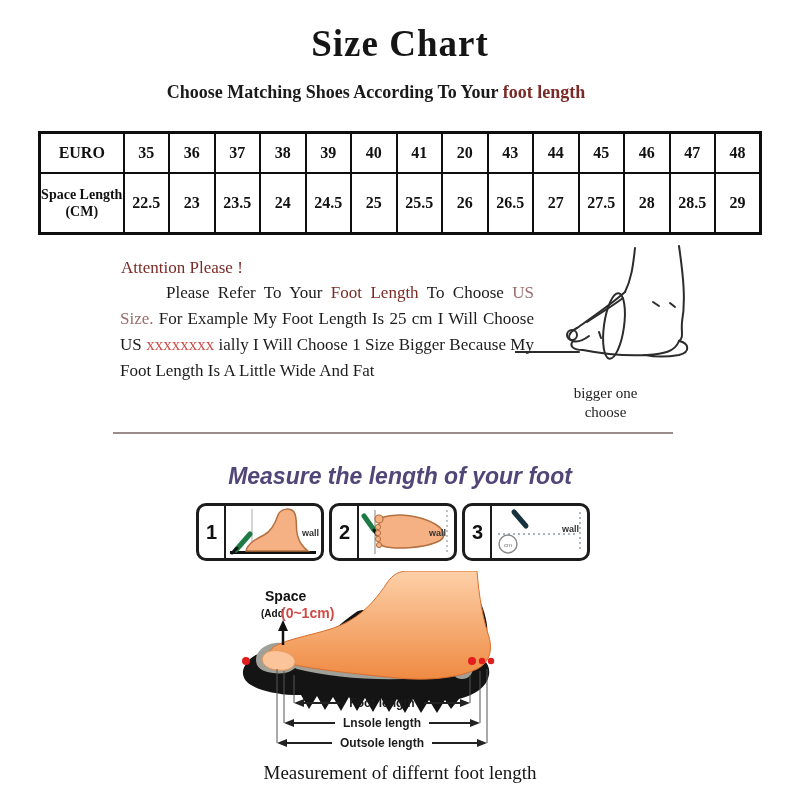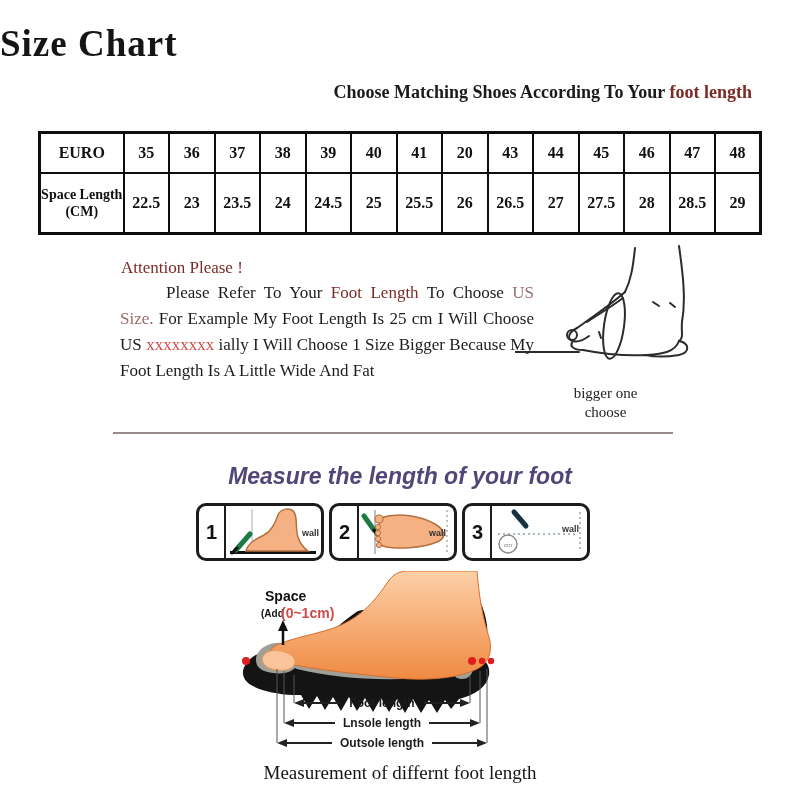--- a/index.html
+++ b/index.html
@@ -1,22 +1,22 @@
 <!DOCTYPE html>
 <html style="--dark_red: #7b2b27; --bright_red: #cf4b47; --mauve: #9b6c6c; --purple: #514677; --divider: #9c8b8b; --pen_green: #1e7a45; --foot_peach: #f5b183; --insole_gray: #a0a098; --shoe_black: #141414; --dot_red: #e21d1d;"><head>
 <meta charset="utf-8">
 <style>
   html,body{margin:0;padding:0;background:#fff;}
   #stage{position:relative;width:800px;height:800px;background:#ffffff;overflow:hidden;
          font-family:"Liberation Serif", serif;color:#111;}
 
   
-  .title{position:absolute;top:22px;left:0;width:800px;
+  .title{position:absolute;top:22px;left:0;width:800px;text-align:center;
          font-size:37px;font-weight:bold;letter-spacing:1px;color:#151515;}
-  .subtitle{position:absolute;top:82px;left:0;width:752px;text-align:right;
+  .subtitle{position:absolute;top:82px;left:0;width:752px;text-align:center;
             font-size:18px;font-weight:bold;color:#1a1a1a;}
   .subtitle .hl{color:var(--dark_red);}
 
   
   table.size{position:absolute;left:38px;top:131px;width:724px;border-collapse:collapse;
              table-layout:fixed;border:3px solid #0e0e0e;}
   table.size td{border:2px solid #0e0e0e;text-align:center;vertical-align:middle;
                 font-weight:bold;font-size:16px;padding:0;}
   table.size tr.r1 td{height:38px;}
   table.size tr.r2 td{height:58px;}

